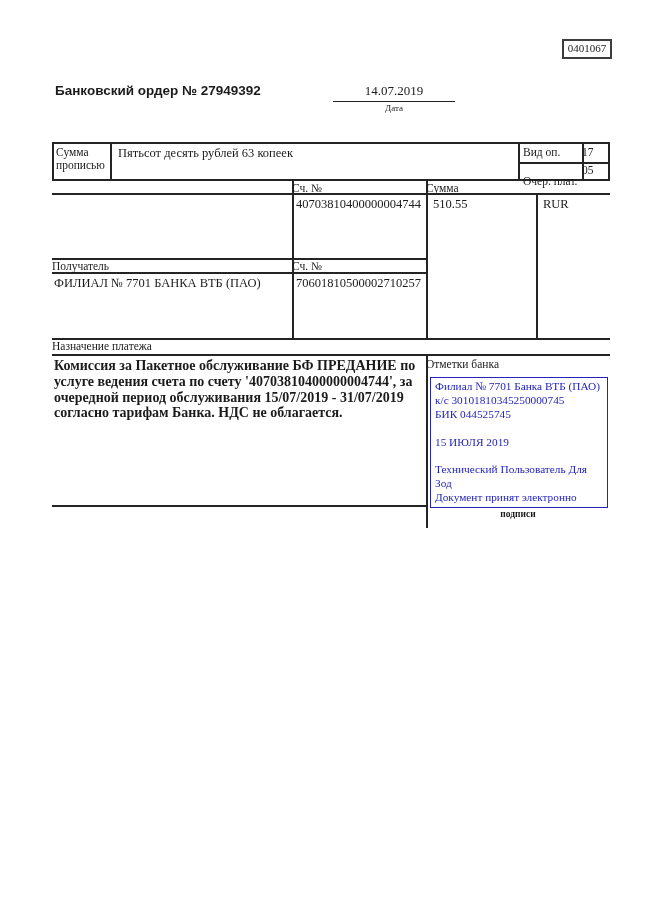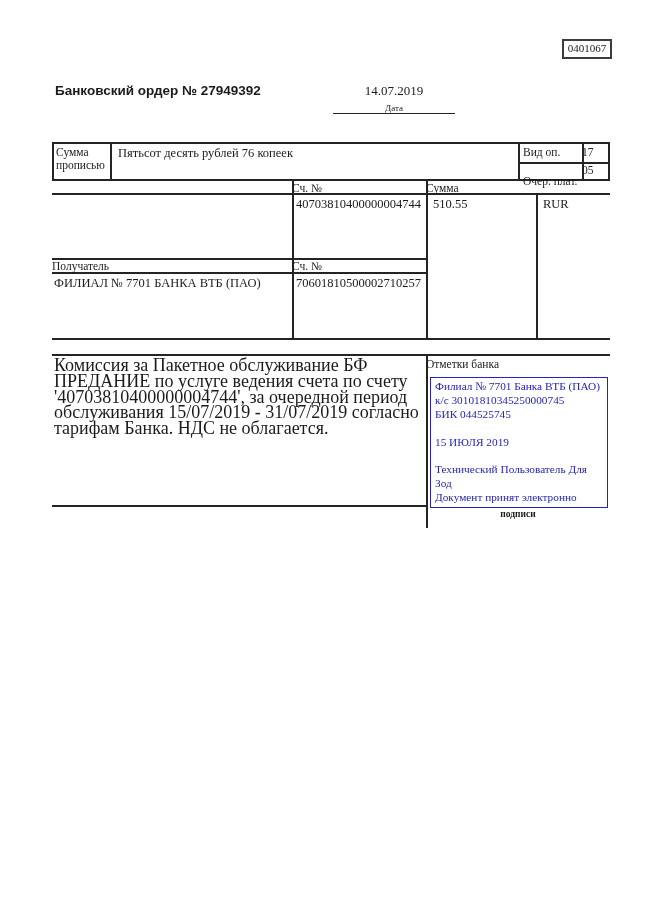--- a/index.html
+++ b/index.html
@@ -13,31 +13,31 @@
   .code-box{
     position:absolute;left:562px;top:39px;width:46px;height:16px;
     border:2px solid #3d3d3d;text-align:center;font-size:11px;line-height:15px;
   }
   .title{
     position:absolute;left:55px;top:83px;
     font-family:"Liberation Sans",sans-serif;font-weight:bold;font-size:13.5px;
   }
   .date-value{
     position:absolute;left:333px;top:83px;width:122px;text-align:center;
-    font-size:13px;padding-bottom:14px;border-bottom:1.5px solid #242424;
+    font-size:13px;padding-bottom:2px;border-bottom:1.5px solid #242424;
   }
   .date-label{
     position:absolute;left:333px;top:103px;width:122px;text-align:center;font-size:9px;
   }
   .cell-small{font-size:11.5px;line-height:13px;}
   .cell-body{font-size:12.5px;line-height:15px;}
   .centered{text-align:left;}
   .purpose{
     position:absolute;left:54px;top:358px;width:370px;
-    font-size:18px;line-height:15.8px;text-align:left;
+    font-size:14px;line-height:15.8px;text-align:left;font-weight:bold;
   }
   .stamp{
     position:absolute;left:430px;top:377px;width:178px;height:131px;
     border:1.5px solid #2424bb;color:#2424bb;box-sizing:border-box;
     padding:2px 4px;font-size:11.3px;
   }
   .stamp-line{min-height:13.9px;line-height:13.9px;white-space:nowrap;}
   .sign-label{
     position:absolute;left:426px;top:509px;width:184px;text-align:center;font-size:9.5px;font-weight:bold;
   }
@@ -69,39 +69,40 @@
   <div class="vl" style="left:110px;top:142px;height:38px;"></div>
   <div class="vl" style="left:518px;top:142px;height:38px;"></div>
   <div class="vl" style="left:582px;top:142px;height:38px;"></div>
   <div class="vl" style="left:608px;top:142px;height:38px;"></div>
   <div class="vl" style="left:292px;top:181px;height:157px;"></div>
   <div class="vl" style="left:426px;top:181px;height:157px;"></div>
   <div class="vl" style="left:536px;top:193px;height:145px;"></div>
   <div class="vl" style="left:426px;top:354px;height:174px;"></div>
 
   <div class="abs cell-small" style="left:56px;top:146px;width:52px;">Сумма прописью</div>
-  <div class="abs cell-body" style="left:118px;top:146px;width:390px;">Пятьсот десять рублей 76 копеек</div>
+  <div class="abs cell-body" style="left:118px;top:146px;width:390px;">Пятьсот десять рублей 63 копеек</div>
   <div class="abs cell-small" style="left:523px;top:146px;width:56px;">Вид оп.</div>
   <div class="abs cell-small centered" style="left:582px;top:146px;width:26px;">17</div>
   <div class="abs cell-small" style="left:523px;top:175px;width:58px;">Очер. плат.</div>
   <div class="abs cell-small centered" style="left:582px;top:164px;width:26px;">05</div>
 
   <div class="abs cell-small centered" style="left:292px;top:182px;width:134px;">Сч. №</div>
   <div class="abs cell-small centered" style="left:426px;top:182px;width:184px;">Сумма</div>
 
   <div class="abs cell-body" style="left:296px;top:197px;width:130px;">40703810400000004744</div>
   <div class="abs cell-body" style="left:433px;top:197px;width:95px;">510.55</div>
   <div class="abs cell-body" style="left:543px;top:197px;width:60px;">RUR</div>
 
   <div class="abs cell-small centered" style="left:52px;top:260px;width:240px;">Получатель</div>
   <div class="abs cell-small centered" style="left:292px;top:260px;width:134px;">Сч. №</div>
 
   <div class="abs cell-body" style="left:54px;top:276px;width:235px;">ФИЛИАЛ № 7701 БАНКА ВТБ (ПАО)</div>
   <div class="abs cell-body" style="left:296px;top:276px;width:130px;">70601810500002710257</div>
 
+  <div class="abs cell-small centered" style="left:52px;top:340px;width:374px;">Назначение платежа</div>
   <div class="purpose">Комиссия за Пакетное обслуживание БФ ПРЕДАНИЕ по услуге ведения счета по счету '40703810400000004744', за очередной период обслуживания 15/07/2019 - 31/07/2019 согласно тарифам Банка. НДС не облагается.</div>
 
   <div class="abs cell-small centered" style="left:426px;top:358px;width:184px;">Отметки банка</div>
 
   <div class="stamp">
     <div class="stamp-line">Филиал № 7701 Банка ВТБ (ПАО)</div>
     <div class="stamp-line">к/с 30101810345250000745</div>
     <div class="stamp-line">БИК 044525745</div>
     <div class="stamp-line"></div>
     <div class="stamp-line">15 ИЮЛЯ 2019</div>

